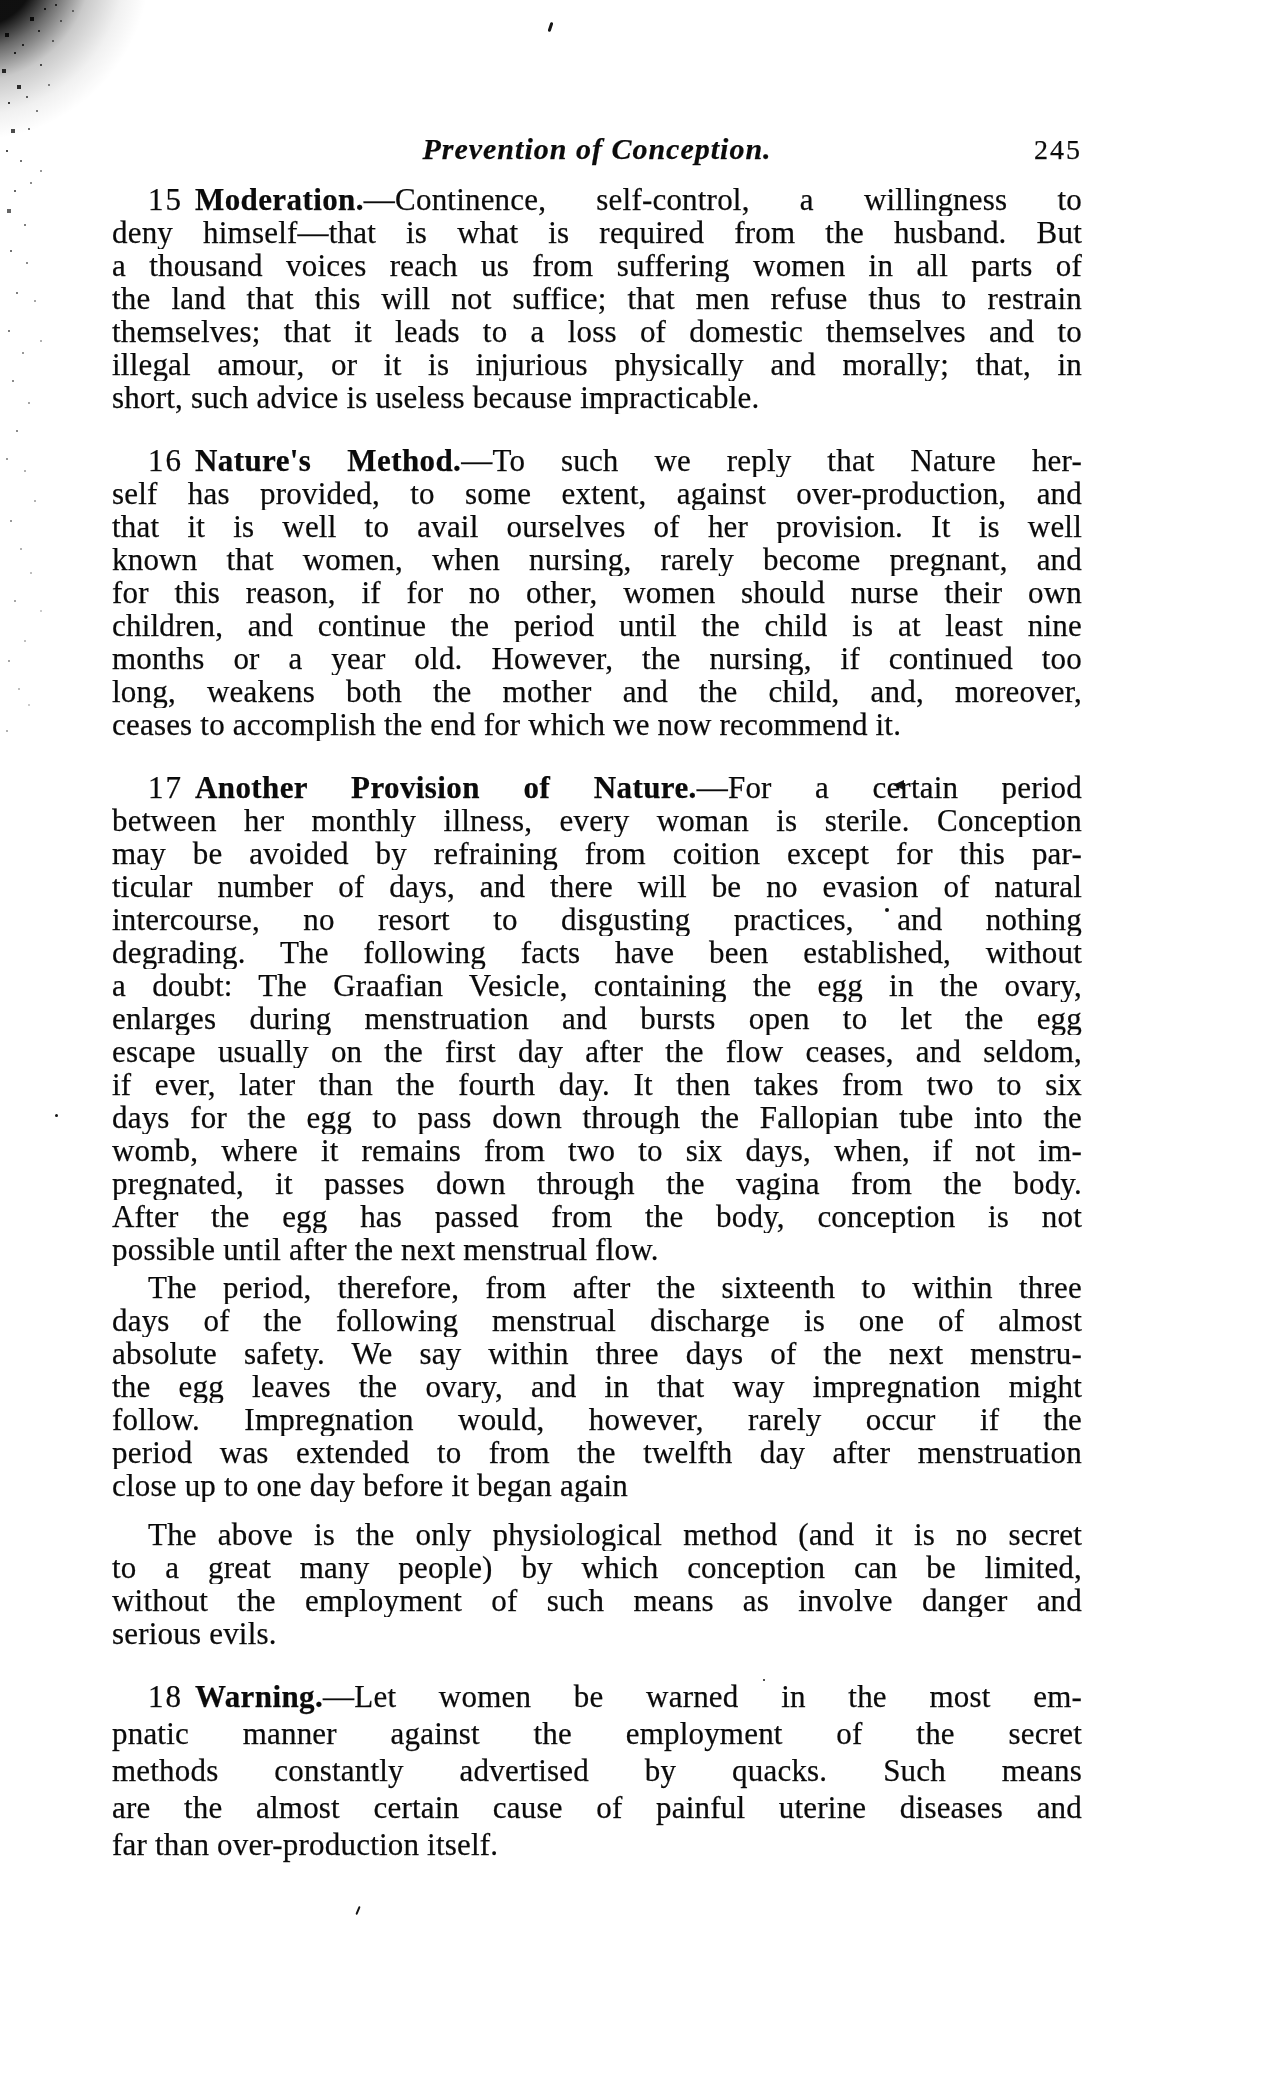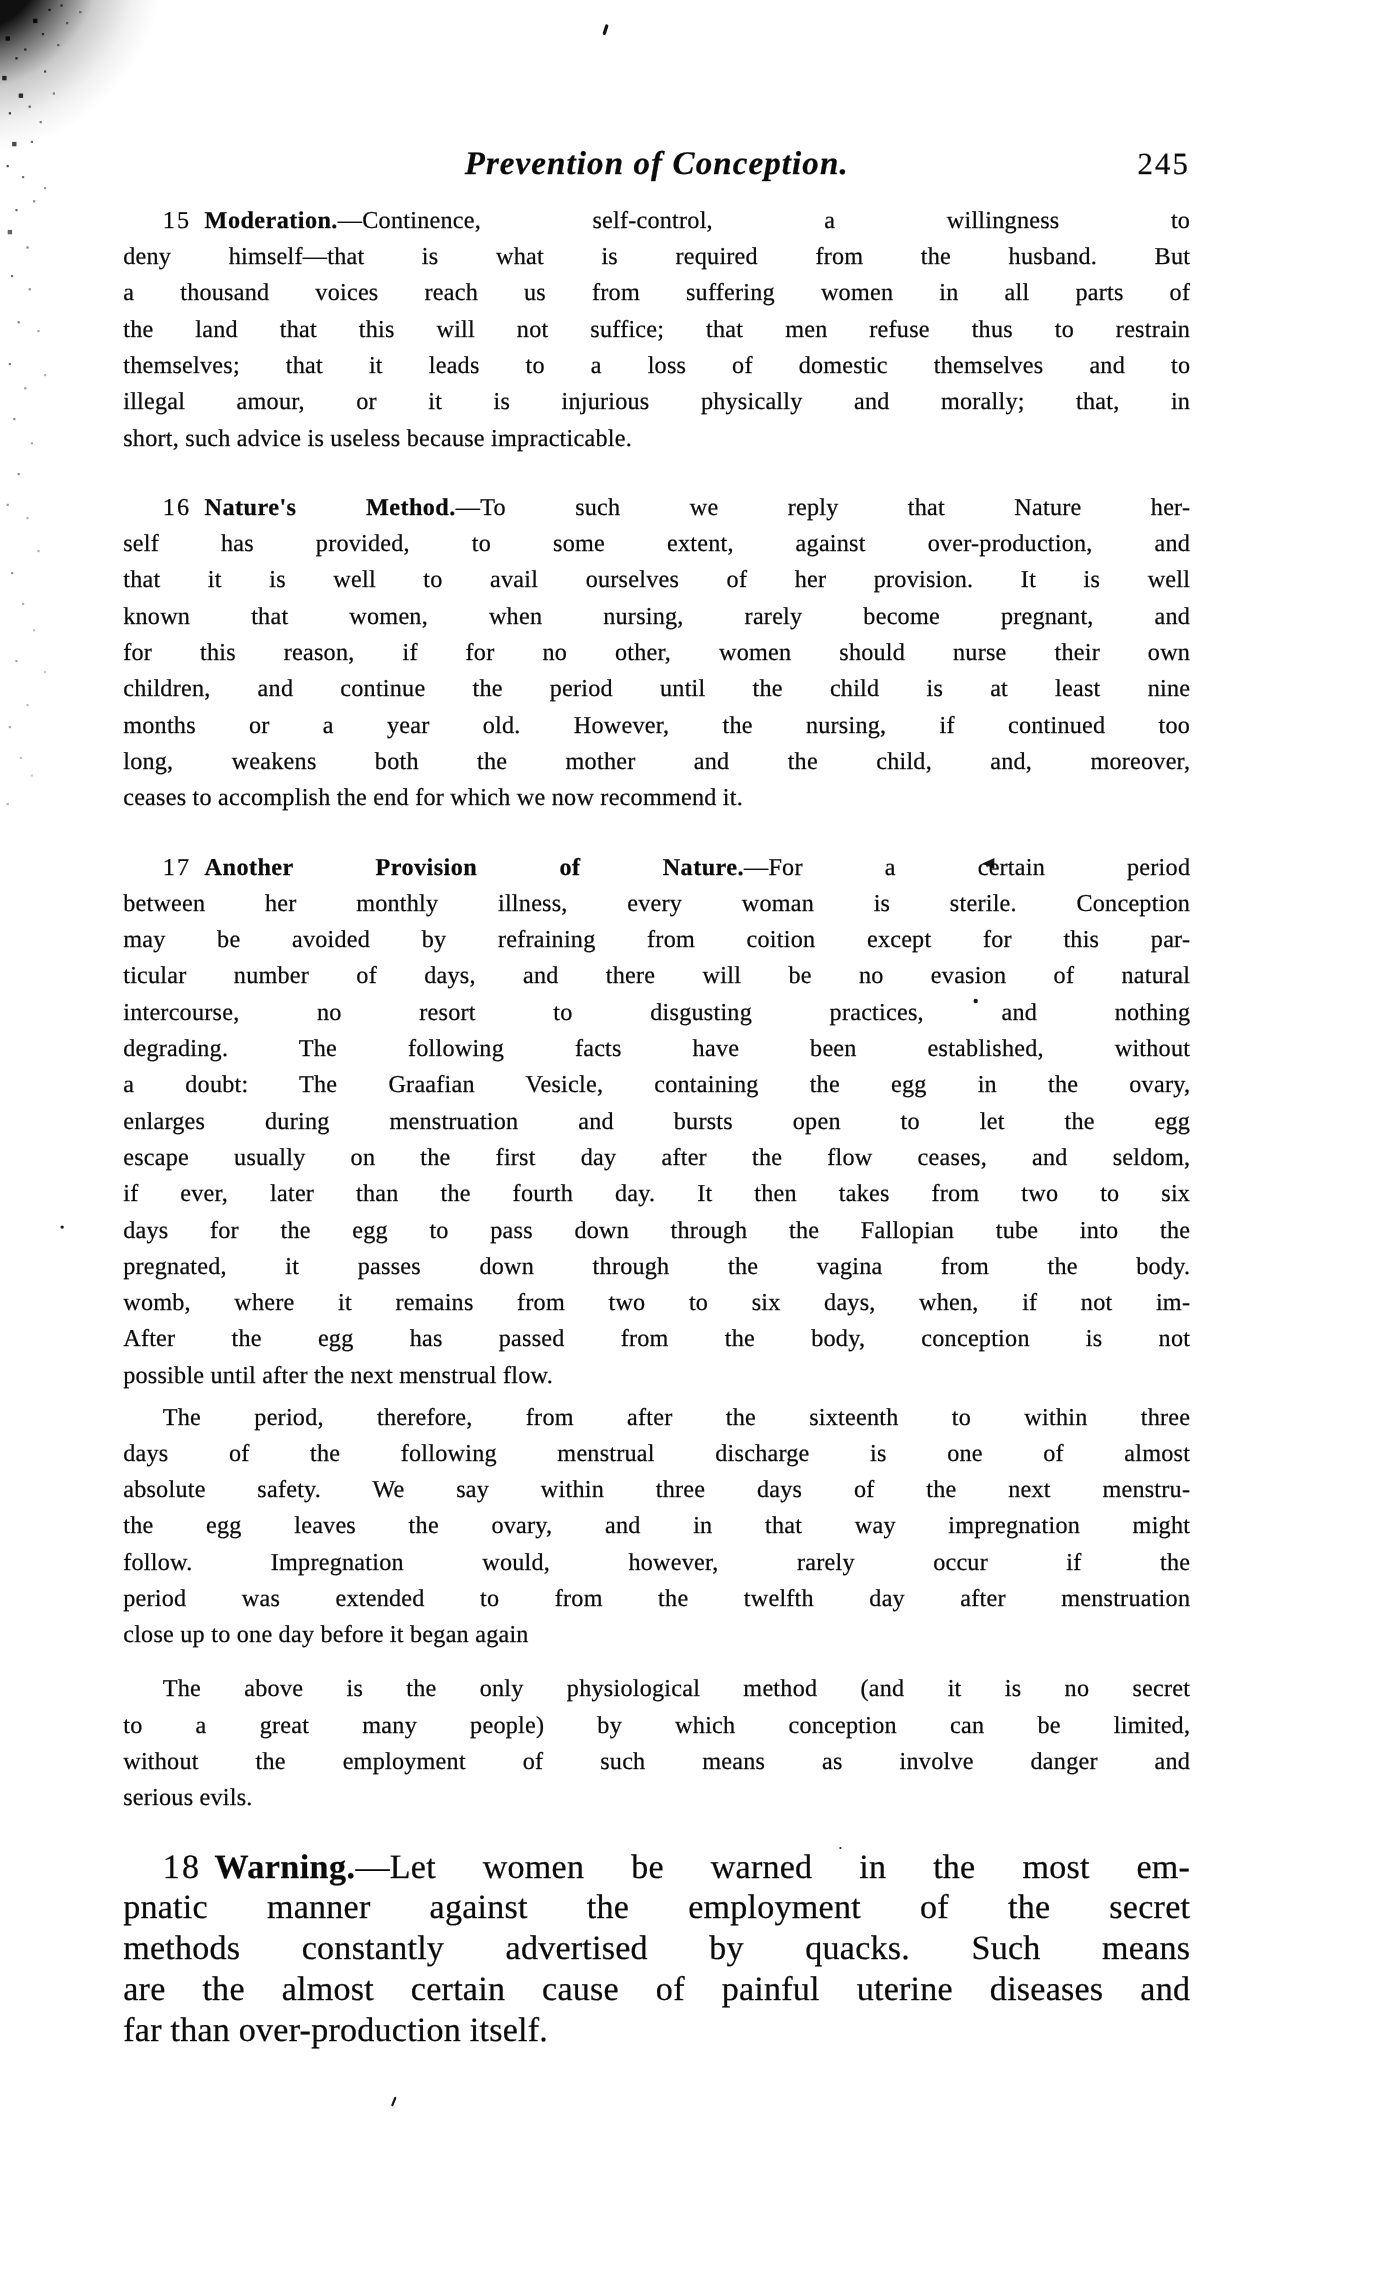--- a/index.html
+++ b/index.html
@@ -55,21 +55,21 @@
   .page-number{position:absolute;right:0;top:2px;font-size:28px;letter-spacing:2px;}
   
   .text-column{position:absolute;left:112px;top:183px;width:970px;}
   .para{margin:0;}
   [data-name="paragraph-16"]{margin-top:30px;}
   [data-name="paragraph-17"]{margin-top:30px;}
   [data-name="paragraph-period"]{margin-top:5px;}
   [data-name="paragraph-above"]{margin-top:16px;}
   [data-name="paragraph-18"]{margin-top:28px;}
   .line{
-    font-size:22px;line-height:33px;height:33px;overflow:hidden;
+    font-size:31px;line-height:33px;height:33px;overflow:hidden;
     text-align:justify;text-align-last:justify;
     letter-spacing:.2px;white-space:normal;
   }
   .para.large .line{font-size:31px;line-height:37px;height:37px;}
   .line.first{text-indent:36px;}
   .line.last{text-align-last:left;}
   .secnum{letter-spacing:2px;margin-right:12px;}
   .sectitle{font-weight:700;letter-spacing:.4px;}
 </style>
 </head>
@@ -115,22 +115,22 @@
       <div class="line" data-name="text-line">between her monthly illness, every woman is sterile.  Conception</div>
       <div class="line" data-name="text-line">may be avoided by refraining from coition except for this par-</div>
       <div class="line" data-name="text-line">ticular number of days, and there will be no evasion of natural</div>
       <div class="line" data-name="text-line">intercourse, no resort to disgusting practices, and nothing</div>
       <div class="line" data-name="text-line">degrading.  The following facts have been established, without</div>
       <div class="line" data-name="text-line">a doubt:  The Graafian Vesicle, containing the egg in the ovary,</div>
       <div class="line" data-name="text-line">enlarges during menstruation and bursts open to let the egg</div>
       <div class="line" data-name="text-line">escape usually on the first day after the flow ceases, and seldom,</div>
       <div class="line" data-name="text-line">if ever, later than the fourth day.  It then takes from two to six</div>
       <div class="line" data-name="text-line">days for the egg to pass down through the Fallopian tube into the</div>
+      <div class="line" data-name="text-line">womb, where it remains from two to six days, when, if not im-</div>
       <div class="line" data-name="text-line">pregnated, it passes down through the vagina from the body.</div>
-      <div class="line" data-name="text-line">womb, where it remains from two to six days, when, if not im-</div>
       <div class="line" data-name="text-line">After the egg has passed from the body, conception is not</div>
       <div class="line last" data-name="text-line">possible until after the next menstrual flow.</div>
     </div>
     <div class="para" data-name="paragraph-period">
       <div class="line first" data-name="text-line">The period, therefore, from after the sixteenth to within three</div>
       <div class="line" data-name="text-line">days of the following menstrual discharge is one of almost</div>
       <div class="line" data-name="text-line">absolute safety.  We say within three days of the next menstru-</div>
       <div class="line" data-name="text-line">the egg leaves the ovary, and in that way impregnation might</div>
       <div class="line" data-name="text-line">follow.  Impregnation would, however, rarely occur if the</div>
       <div class="line" data-name="text-line">period was extended to from the twelfth day after menstruation</div>

